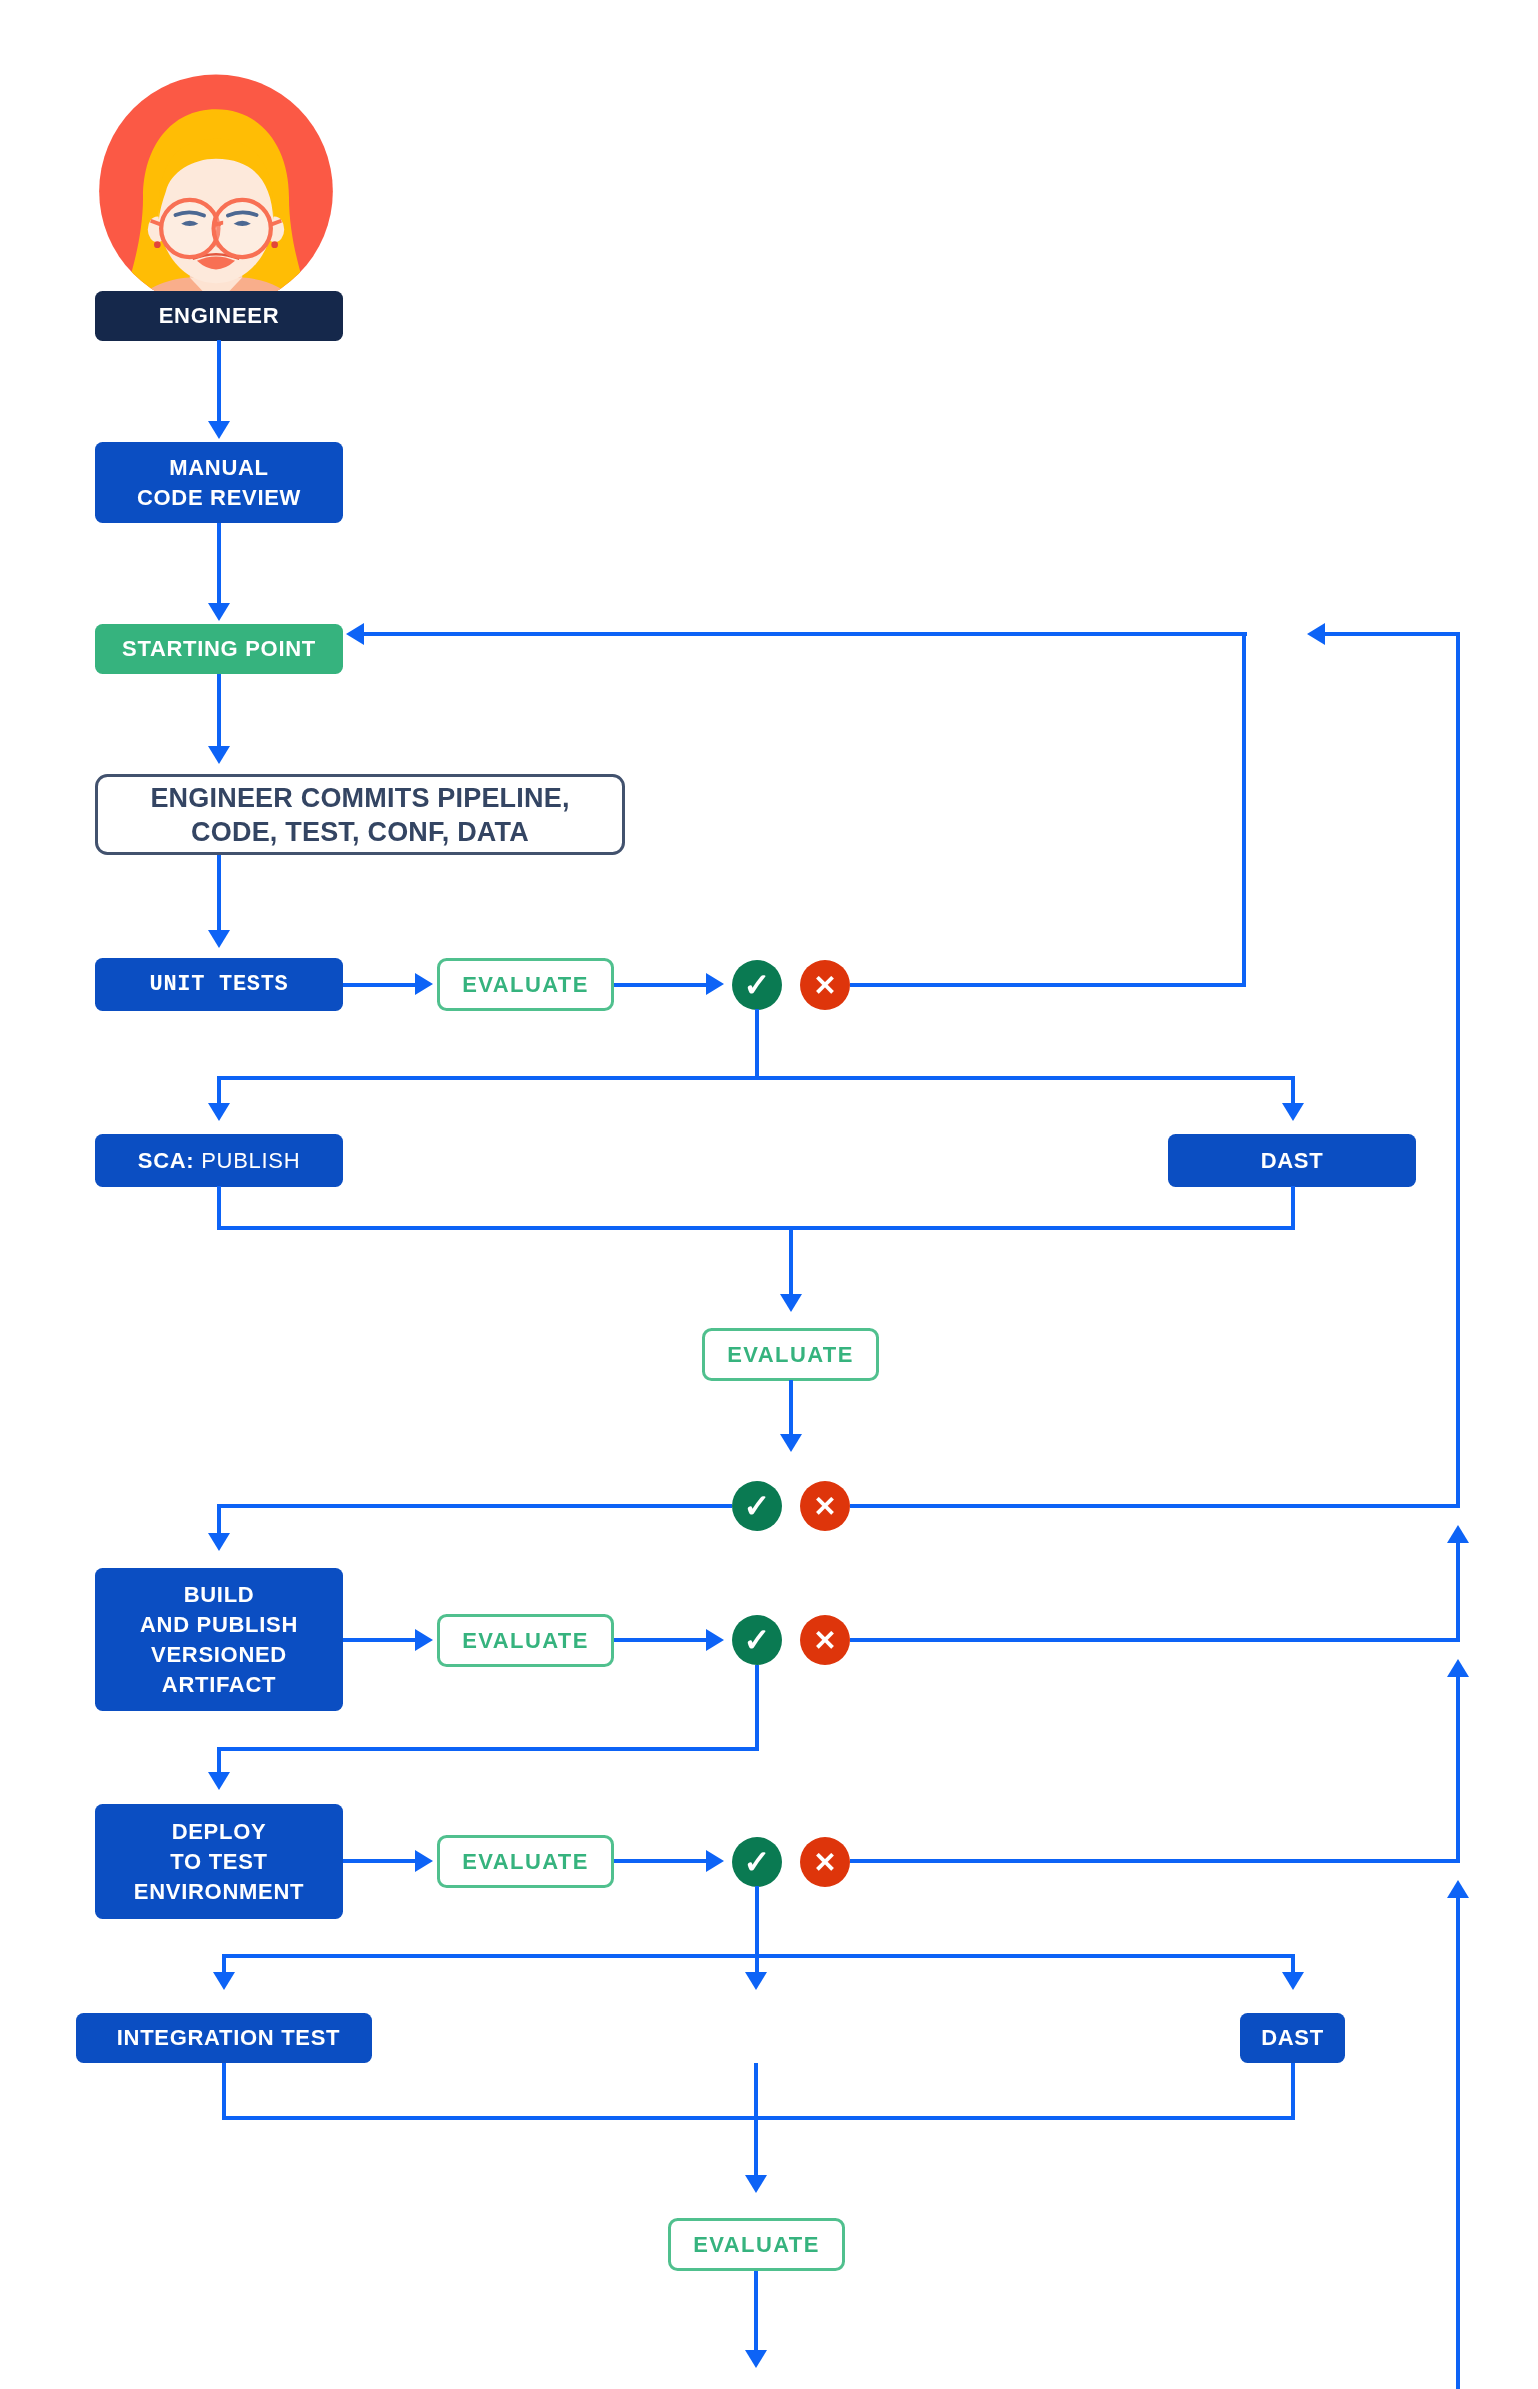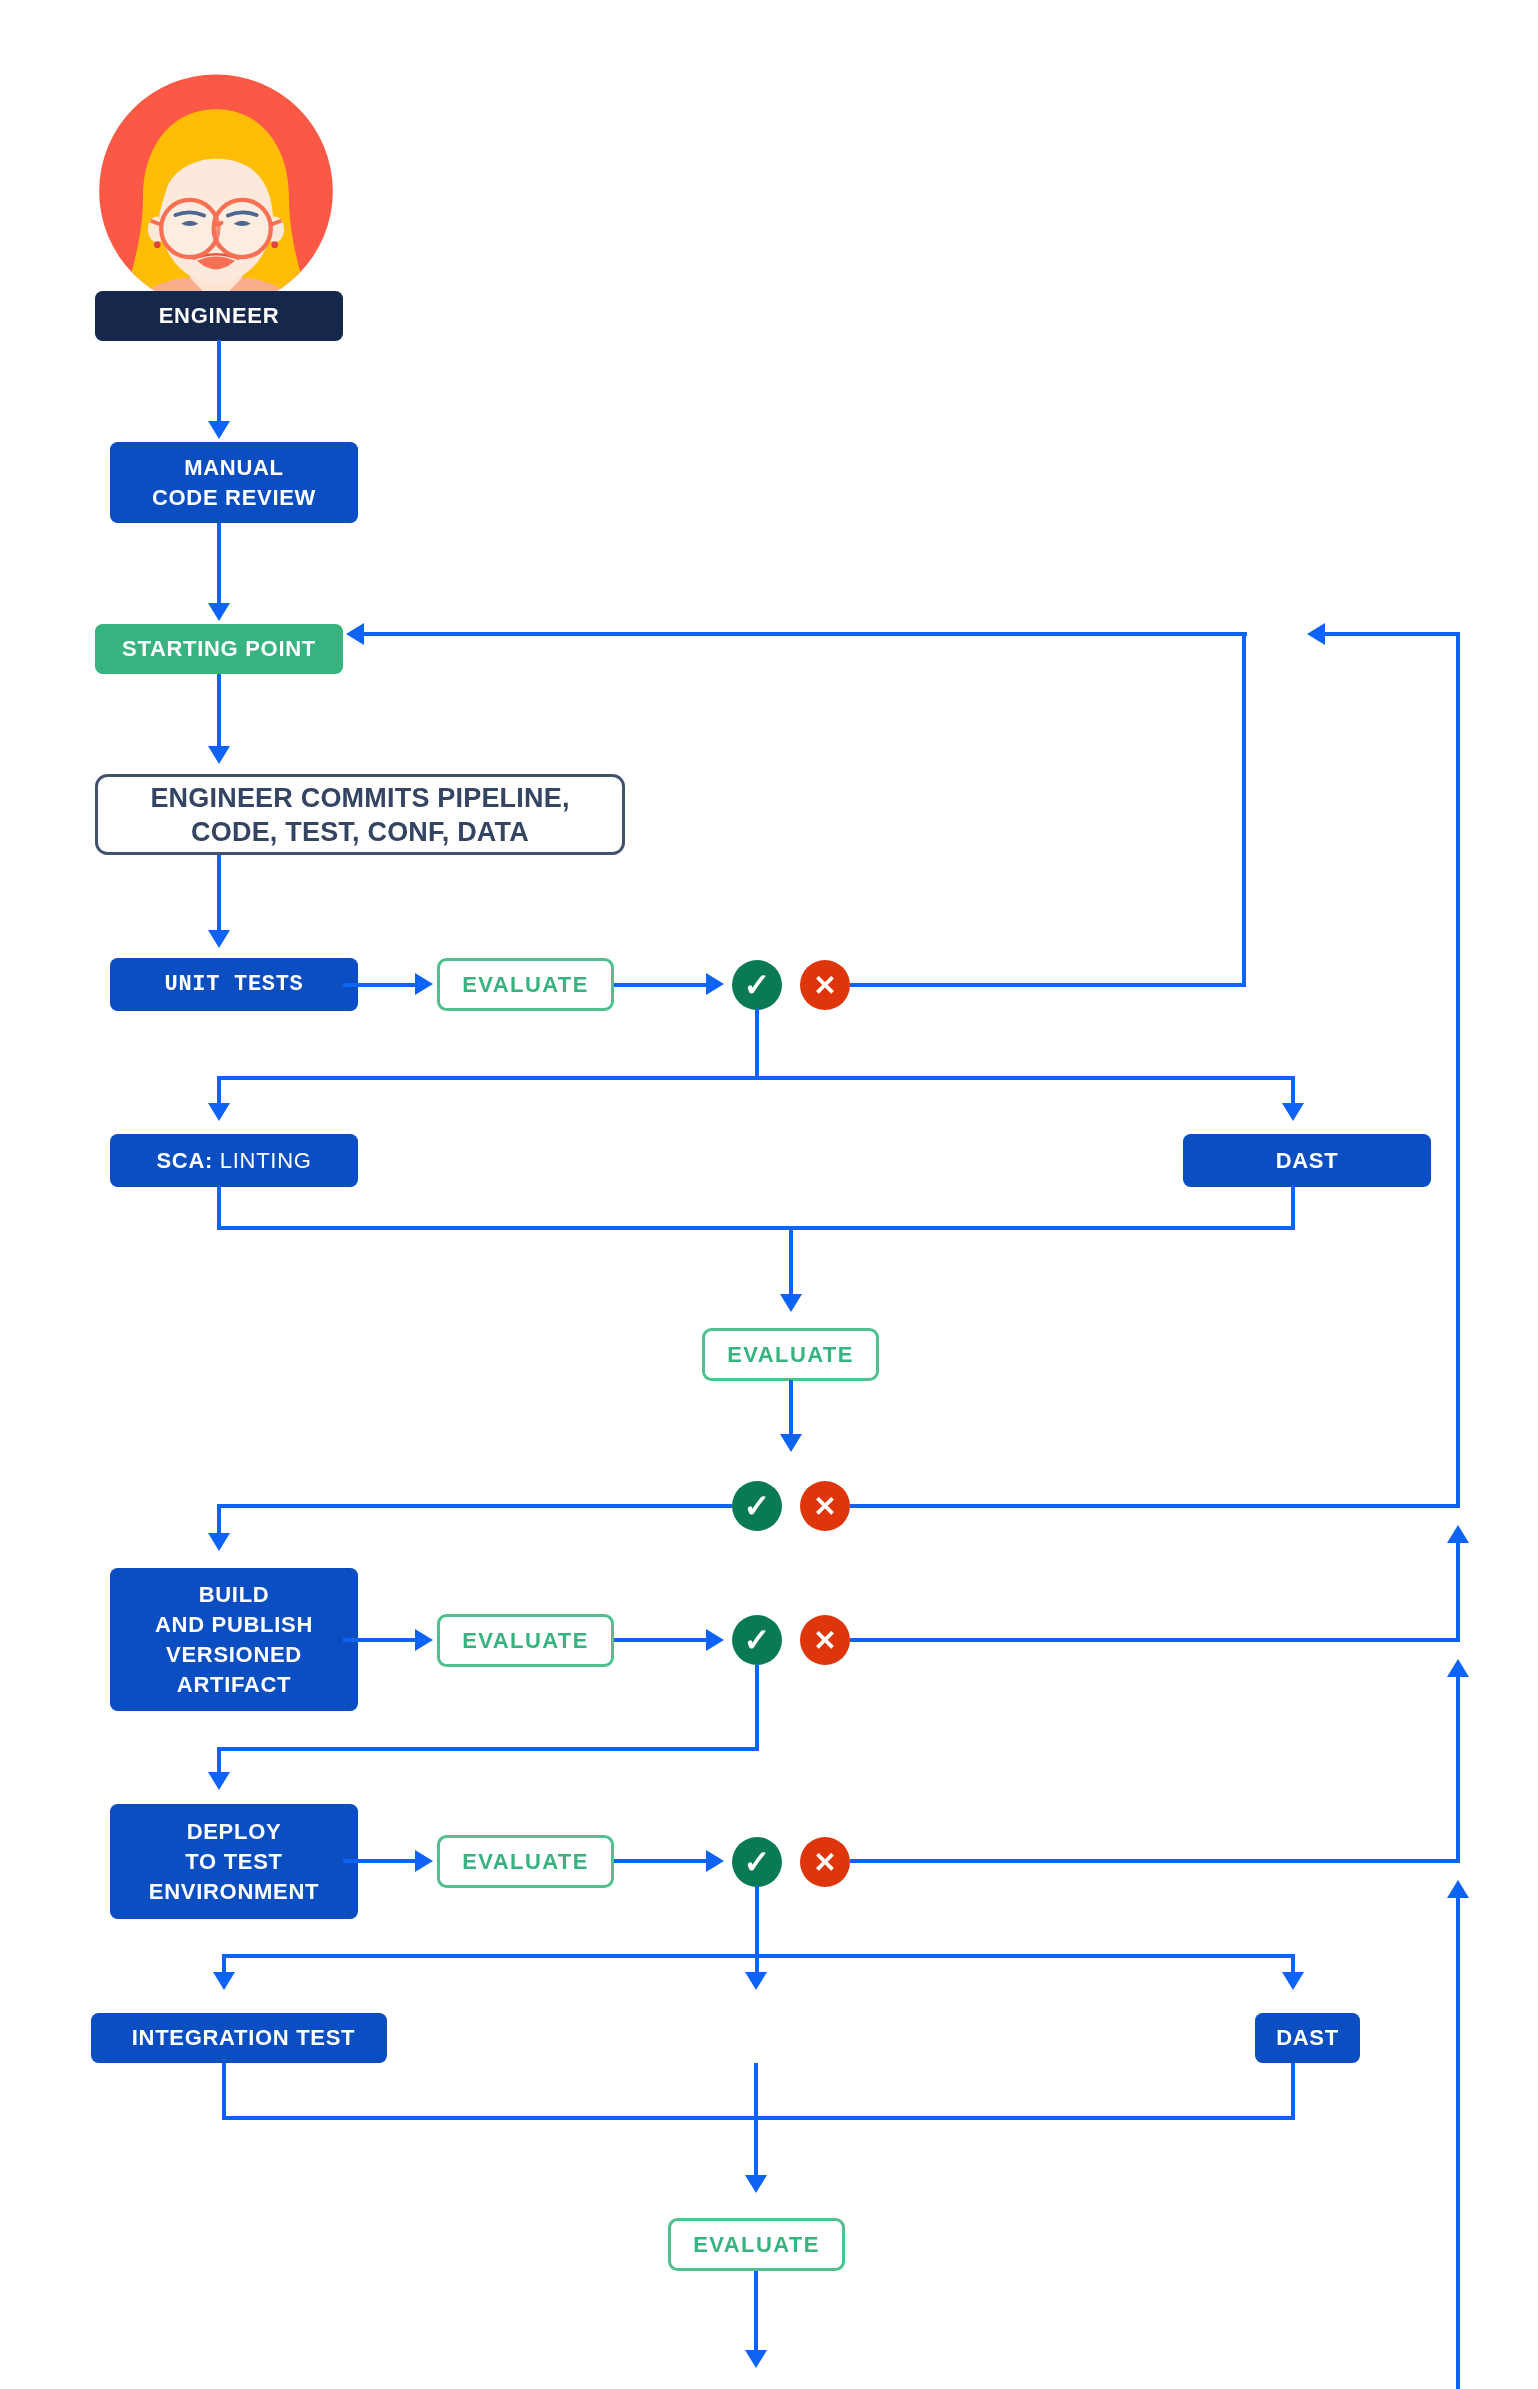--- a/index.html
+++ b/index.html
@@ -6,21 +6,21 @@
     --line:#0d63f6; --box-blue:#0b4ec2; --navy:#15284b;
     --green:#36b37e; --eval-border:#50c08e; --eval-text:#36b37e;
     --check-green:#0a7a52; --x-red:#de350b;
     --commit-border:#42526e; --commit-text:#344563; --next-blue:#0d63f6;
   }
   html,body{margin:0;padding:0;background:#fff;}
   #canvas{position:relative;width:1539px;height:2510px;background:#fff;overflow:hidden;
           font-family:"Liberation Sans", sans-serif;}
   .node{position:absolute;display:flex;flex-direction:column;align-items:center;justify-content:center;
         box-sizing:border-box;text-align:center;border-radius:7.6px;font-weight:bold;}
-  .blue{background:var(--box-blue);color:#fff;margin-left:15px;}
+  .blue{background:var(--box-blue);color:#fff;}
   .navybox{background:var(--navy);color:#fff;}
   .greenbox{background:var(--green);color:#fff;}
   .outline-commit{background:#fff;border:3.8px solid var(--commit-border);color:var(--commit-text);border-radius:12.4px;}
   .outline-eval{background:#fff;border:3.3px solid var(--eval-border);color:var(--eval-text);border-radius:9.6px;}
   .lbl{font-size:22px;letter-spacing:0.7px;line-height:30px;white-space:nowrap;}
   .lbl-big{font-size:27px;letter-spacing:0.2px;line-height:34px;white-space:nowrap;}
   .hl,.vl{position:absolute;background:var(--line);}
   .hl{height:3.8px;} .vl{width:3.8px;}
   .ah{position:absolute;width:0;height:0;}
   .ah-r{border-top:11px solid transparent;border-bottom:11px solid transparent;border-left:18px solid var(--line);}
@@ -97,21 +97,21 @@
   </div>
 
   <div class="circ ok" style="left:732px;top:960px;">
       <span>✓</span>
     </div>
   <div class="circ bad" style="left:800px;top:960px;">
       <span>✕</span>
     </div>
 
   <div class="node blue" style="left:95px;top:1134px;width:248px;height:53px;">
-    <div class="lbl"><b>SCA:</b><span style="font-weight:normal;"> LINTING</span></div>
+    <div class="lbl"><b>SCA:</b><span style="font-weight:normal;"> PUBLISH</span></div>
   </div>
 
   <div class="node blue" style="left:1168px;top:1134px;width:248px;height:53px;">
     <div class="lbl">DAST</div>
   </div>
 
   <div class="node outline-eval" style="left:702px;top:1328px;width:177px;height:53px;">
     <div class="lbl" style="letter-spacing:1.4px;">EVALUATE</div>
   </div>
 

